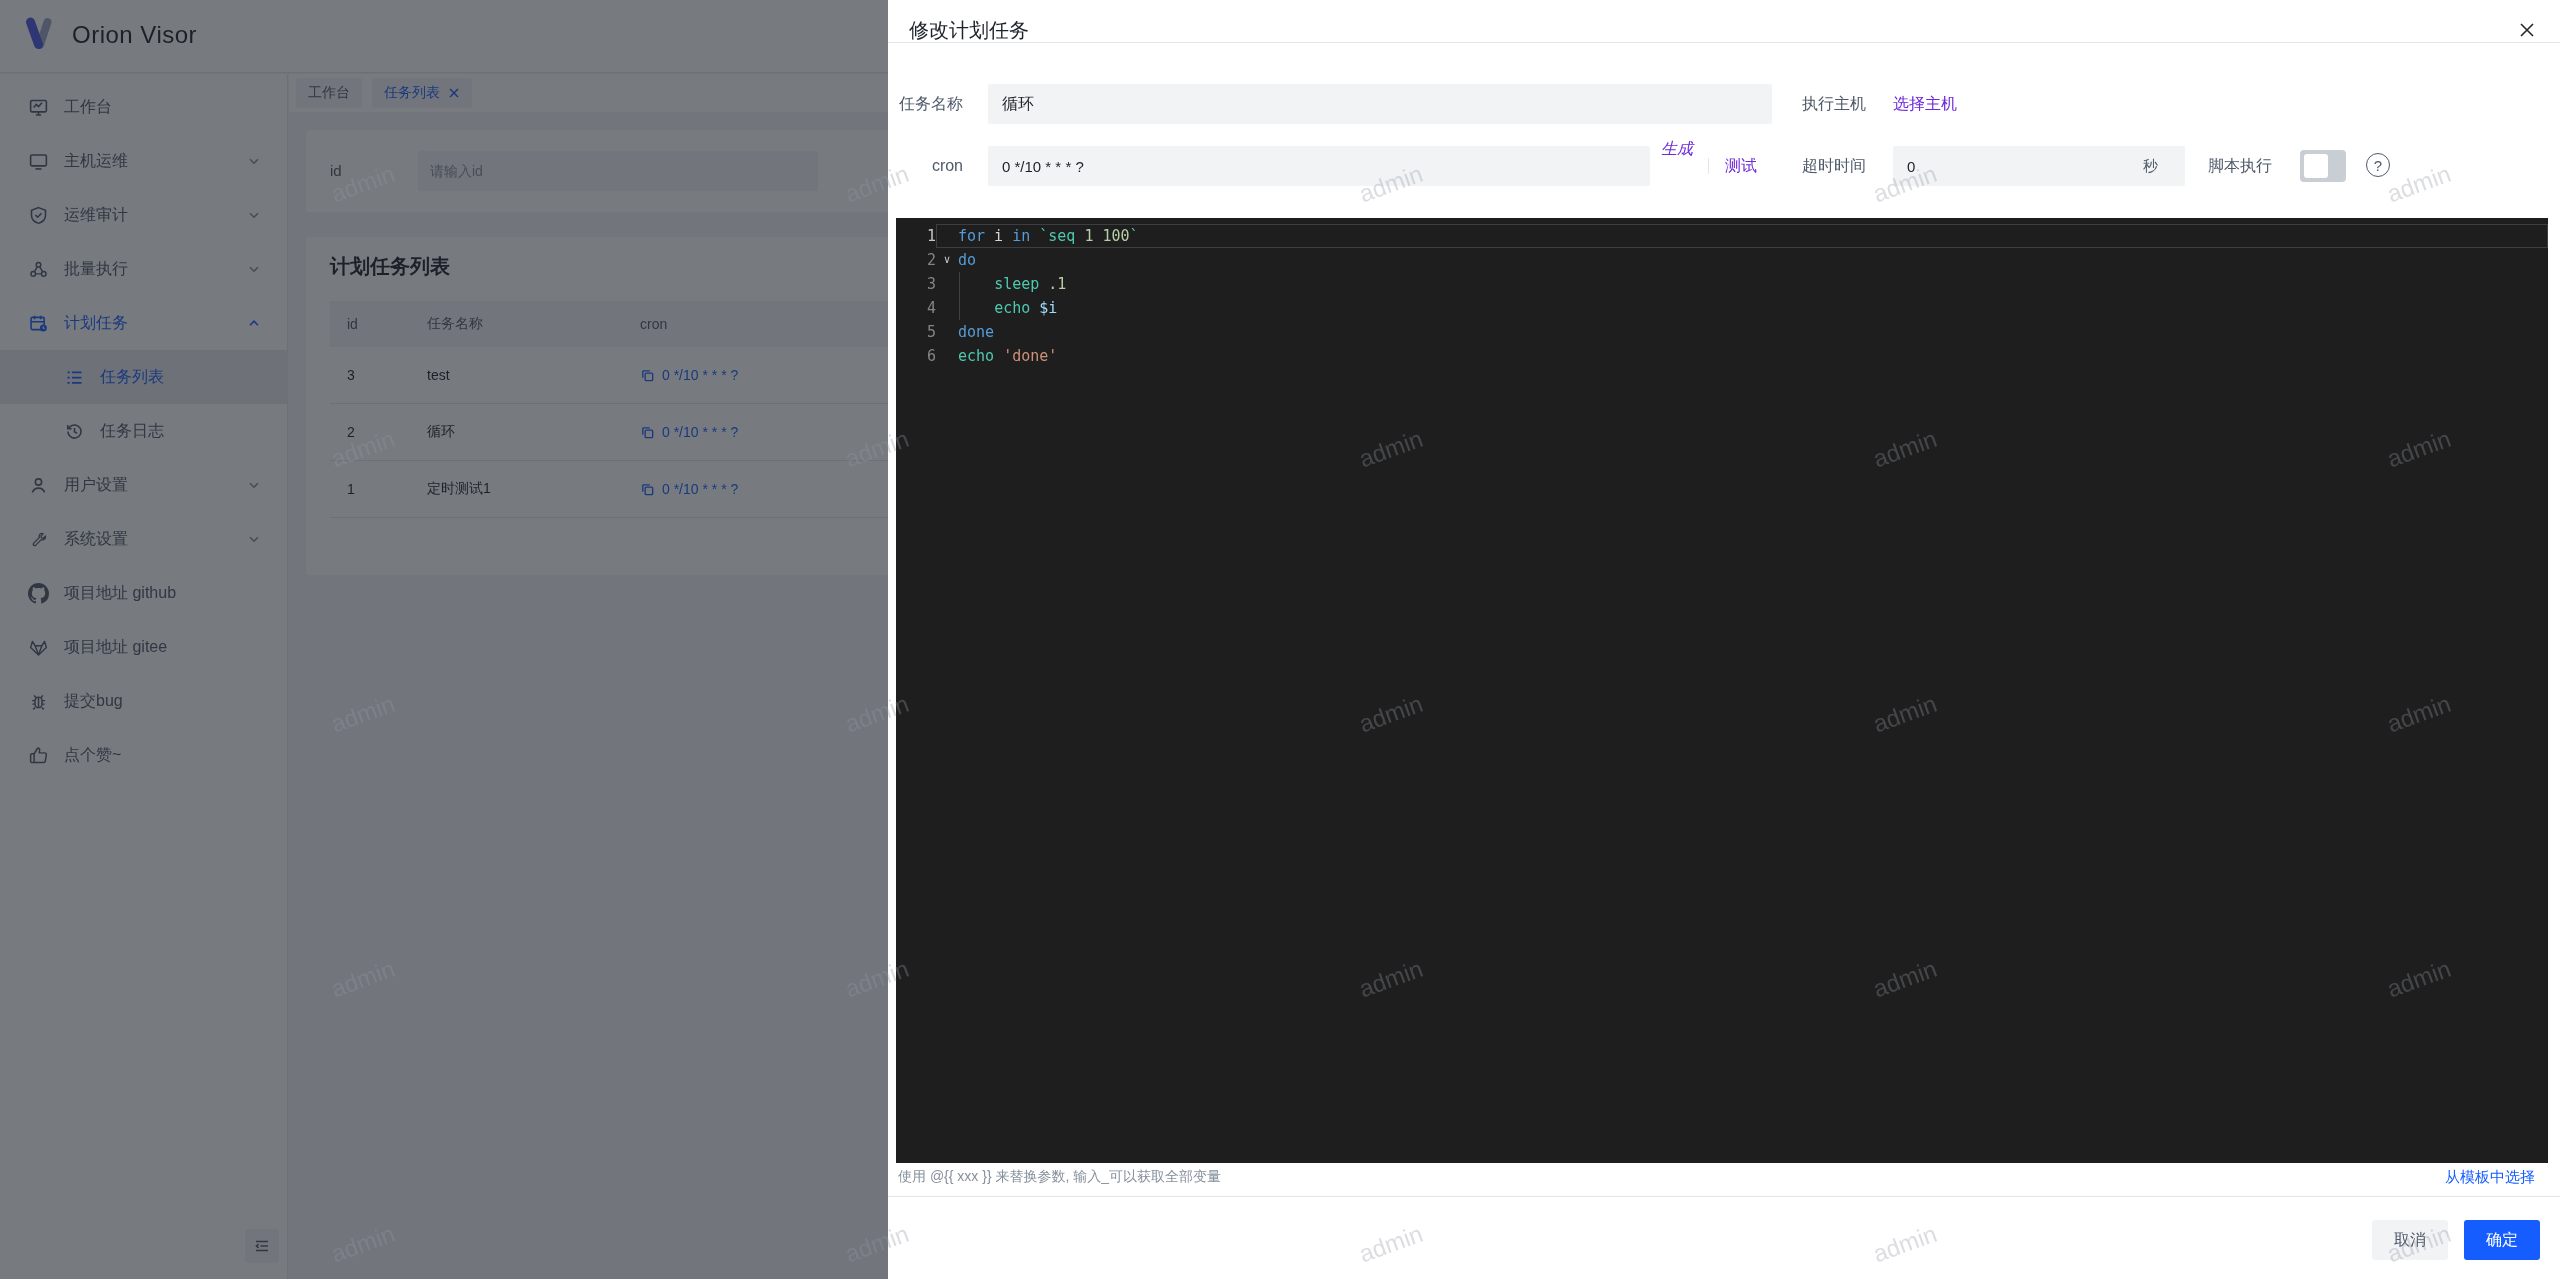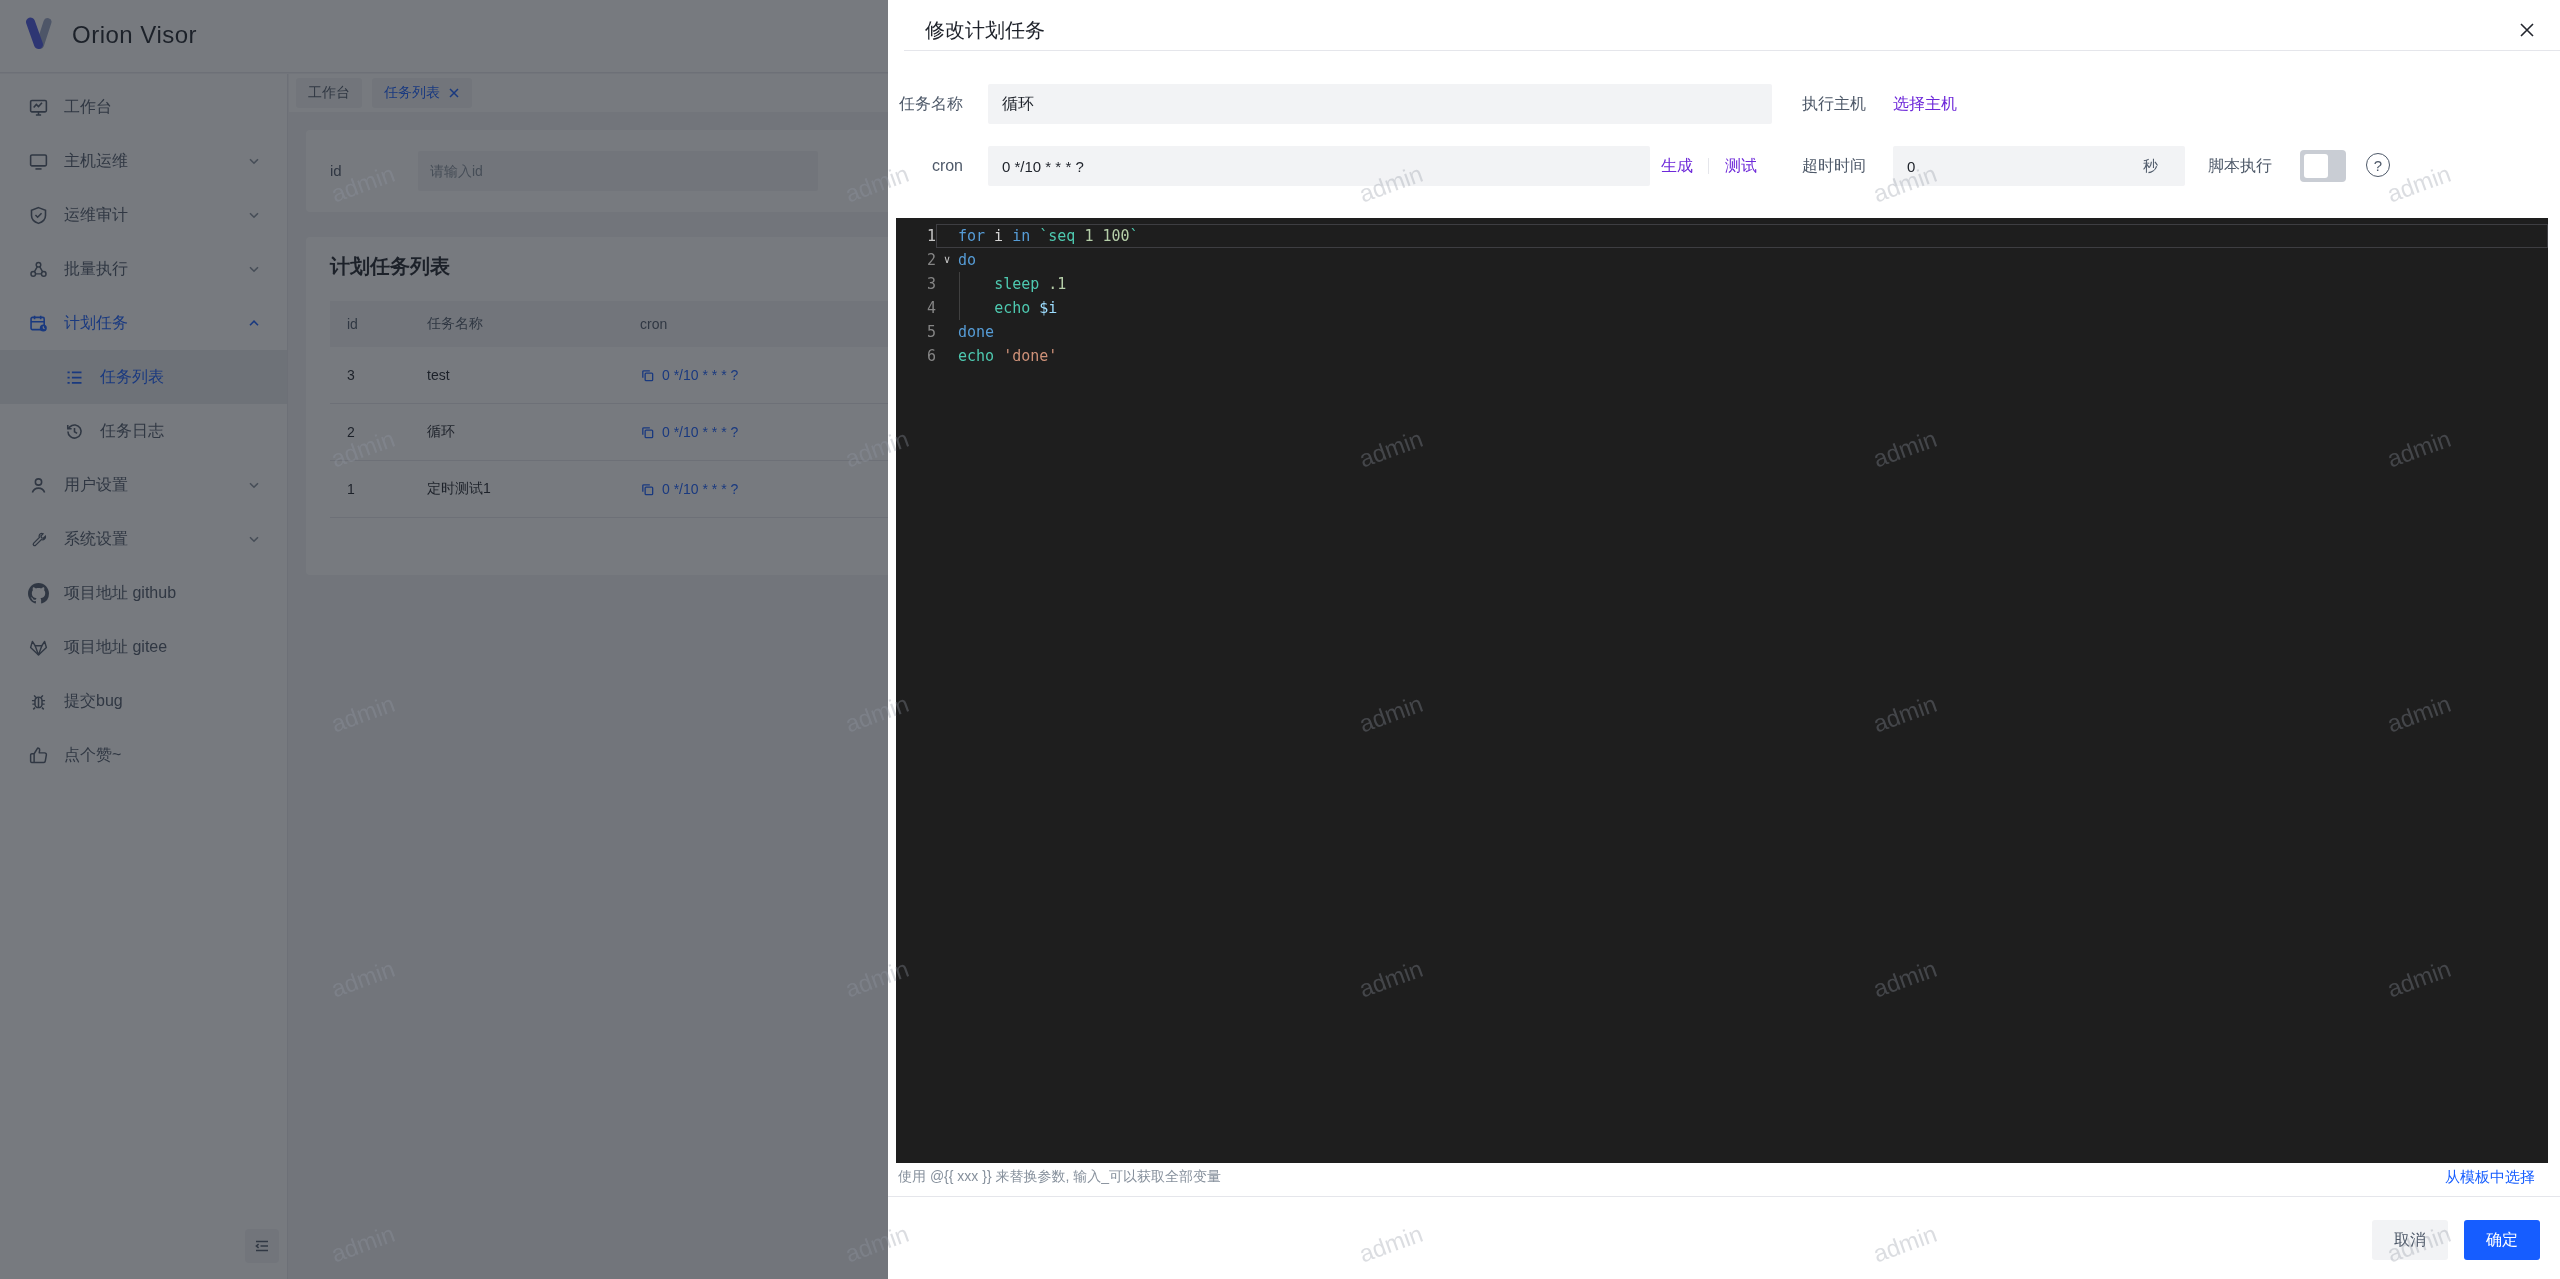--- a/index.html
+++ b/index.html
@@ -51,21 +51,21 @@
   .tc1{width:80px;padding-left:17px;flex:none;}
   .tc2{width:213px;padding-left:17px;flex:none;}
   .tc3{flex:1;padding-left:17px;display:flex;align-items:center;gap:7px;}
   .cron-link{color:#165dff;display:flex;align-items:center;gap:7px;cursor:pointer;}
 
   
   .mask{position:absolute;inset:0;background:rgba(29,33,41,.6);z-index:5;}
 
   
   .modal{position:absolute;left:888px;top:0;width:1672px;height:1279px;background:#fff;z-index:10;}
-  .m-header{position:absolute;left:16px;top:0;right:0;height:51px;border-bottom:1px solid #e5e6eb;}
+  .m-header{position:absolute;left:0;top:0;right:0;height:43px;border-bottom:1px solid #e5e6eb;}
   .m-title{position:absolute;left:21px;top:0;height:60px;line-height:60px;font-size:20px;
     color:#1d2129;font-weight:500;}
   .m-close{position:absolute;right:20px;top:17px;width:26px;height:26px;display:flex;
     align-items:center;justify-content:center;color:#23262e;cursor:pointer;}
 
   .f-label{position:absolute;height:40px;line-height:40px;font-size:16px;color:#4e5969;text-align:right;}
   .f-input{position:absolute;height:40px;background:#f2f3f5;border-radius:2px;border:none;outline:none;
     padding:0 14px;font-size:15px;color:#1d2129;font-family:"Liberation Sans",sans-serif;}
   .f-link{position:absolute;height:40px;line-height:40px;font-size:16px;color:#6d28d9;cursor:pointer;}
   .v-sep{position:absolute;width:1px;height:16px;background:#e5e6eb;}
@@ -392,21 +392,21 @@
       </div>
     </div>
 
     <div class="f-label" style="left:5px;top:84px;width:70px;">任务名称</div>
     <input class="f-input" style="left: 100px; top: 84px; width: 784px; font-size: 16px;" value="循环">
     <div class="f-label" style="left:902px;top:84px;width:76px;">执行主机</div>
     <div class="f-link" style="left:1005px;top:84px;">选择主机</div>
 
     <div class="f-label" style="left:5px;top:146px;width:70px;">cron</div>
     <input class="f-input" style="left: 100px; top: 146px; width: 662px;" value="0 */10 * * * ?">
-    <div class="f-link" style="left:773px;top:146px;">生成</div>
+    <div class="f-link" style="left:773px;top:129px;font-style:italic;">生成</div>
     <div class="v-sep" style="left:820px;top:158px;"></div>
     <div class="f-link" style="left:837px;top:146px;">测试</div>
     <div class="f-label" style="left:902px;top:146px;width:76px;">超时时间</div>
     <input class="f-input" style="left: 1005px; top: 146px; width: 292px;" value="0">
     <div class="unit" style="left:1255px;top:146px;">秒</div>
     <div class="f-label" style="left:1320px;top:146px;width:68px;text-align:left;">脚本执行</div>
     <div class="switch" style="left:1412px;top:150px;">
       <div class="knob"></div>
     </div>
     <div class="help" style="left:1478px;top:153px;">?</div>

